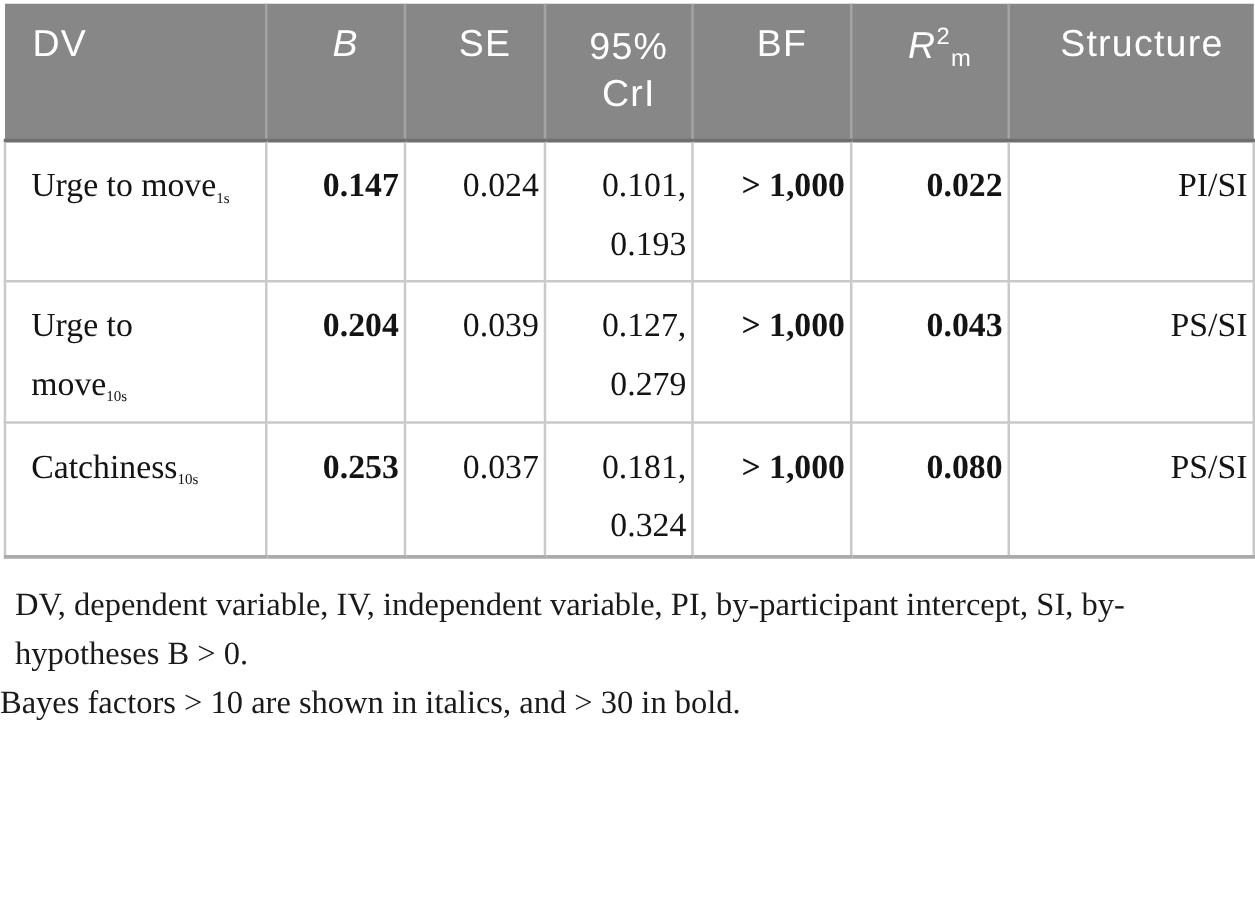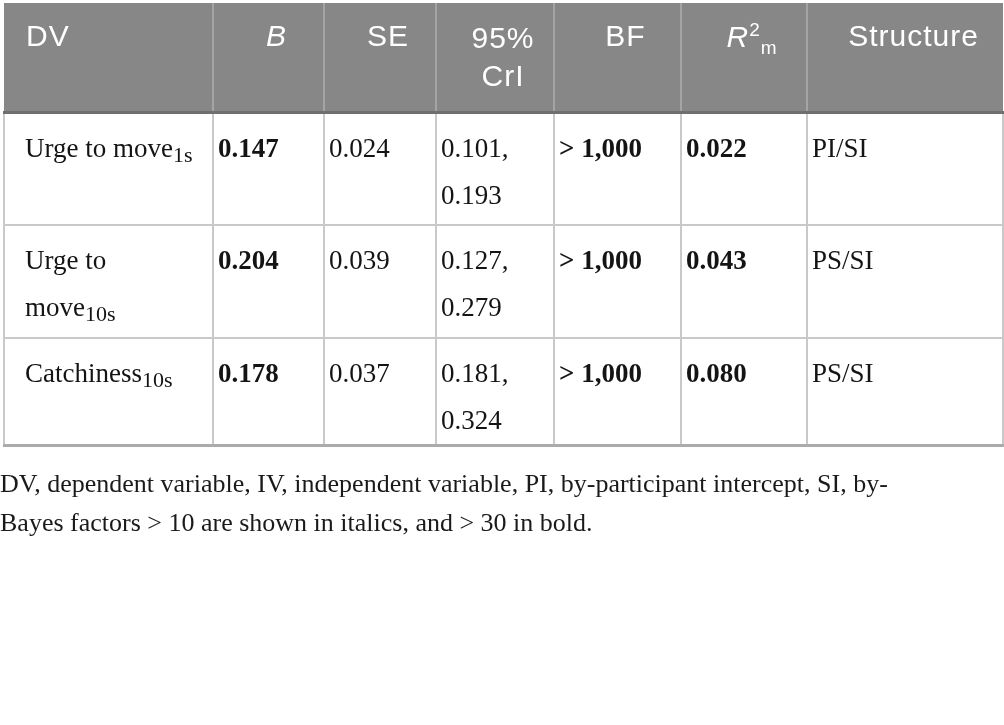--- a/index.html
+++ b/index.html
@@ -42,43 +42,43 @@
   table.results th:last-child { border-right: none; }
   table.results th.c-dv { text-align: left; padding-left: 22px; }
   th .blk { display: block; line-height: 1.28; }
   th i { font-style: italic; font-family: "Liberation Sans", sans-serif; }
   th sup { font-size: 19px; vertical-align: 11px; }
   th sub { font-size: 19px; vertical-align: -7px; }
 
   table.results td {
     background: #ffffff;
     vertical-align: top;
-    text-align: left;
+    text-align: right;
     font-size: 27px;
     line-height: 47px;
     padding: 11px 4px 0 4px;
     height: 113px;
     box-sizing: border-box;
     border: 2px solid #c9c9c9;
   }
   table.results tr.short td { height: 104px; margin-top: 44px; }
   table.results td.c-dv { text-align: left; padding-left: 20px; }
   table.results tbody tr:last-child td { border-bottom: 3px solid #ababab; }
   td .b { font-weight: bold; }
-  td sub { font-size: 22px; line-height: 0; vertical-align: -5px; }
+  td sub { font-size: 12px; line-height: 0; vertical-align: -5px; }
 
   
   .notes {
     margin-top: 17px;
     font-size: 26px;
     line-height: 39px;
     color: #1a1a1a;
   }
   .notes p { margin: 0; }
-  .notes .line { display: block; }
+  .notes .line { display: block; margin-left: 12px; }
 </style>
 </head>
 <body>
 
 <div class="wrap">
 
   <table class="results">
     <colgroup>
       <col style="width:209px">
         <col style="width:111px">
@@ -116,30 +116,31 @@
         <td class="c-dv"><span>Urge to</span><br><span>move</span><sub>10s</sub></td>
         <td><span class="b">0.204</span></td>
         <td><span>0.039</span></td>
         <td><span>0.127,</span><br><span>0.279</span></td>
         <td><span class="b">&gt; 1,000</span></td>
         <td><span class="b">0.043</span></td>
         <td><span>PS/SI</span></td>
       </tr>
       <tr class="short">
         <td class="c-dv"><span>Catchiness</span><sub>10s</sub></td>
-        <td><span class="b">0.178</span></td>
+        <td><span class="b">0.253</span></td>
         <td><span>0.037</span></td>
         <td><span>0.181,</span><br><span>0.324</span></td>
         <td><span class="b">&gt; 1,000</span></td>
         <td><span class="b">0.080</span></td>
         <td><span>PS/SI</span></td>
       </tr>
     </tbody>
   </table>
 
 </div>
 
 <div class="notes">
   <p>
     <span class="line">DV, dependent variable, IV, independent variable, PI, by-participant intercept, SI, by-</span>
+    <span class="line">hypotheses B &gt; 0.</span>
   </p>
   <p>Bayes factors &gt; 10 are shown in italics, and &gt; 30 in bold.</p>
 </div>
 
 </body></html>

